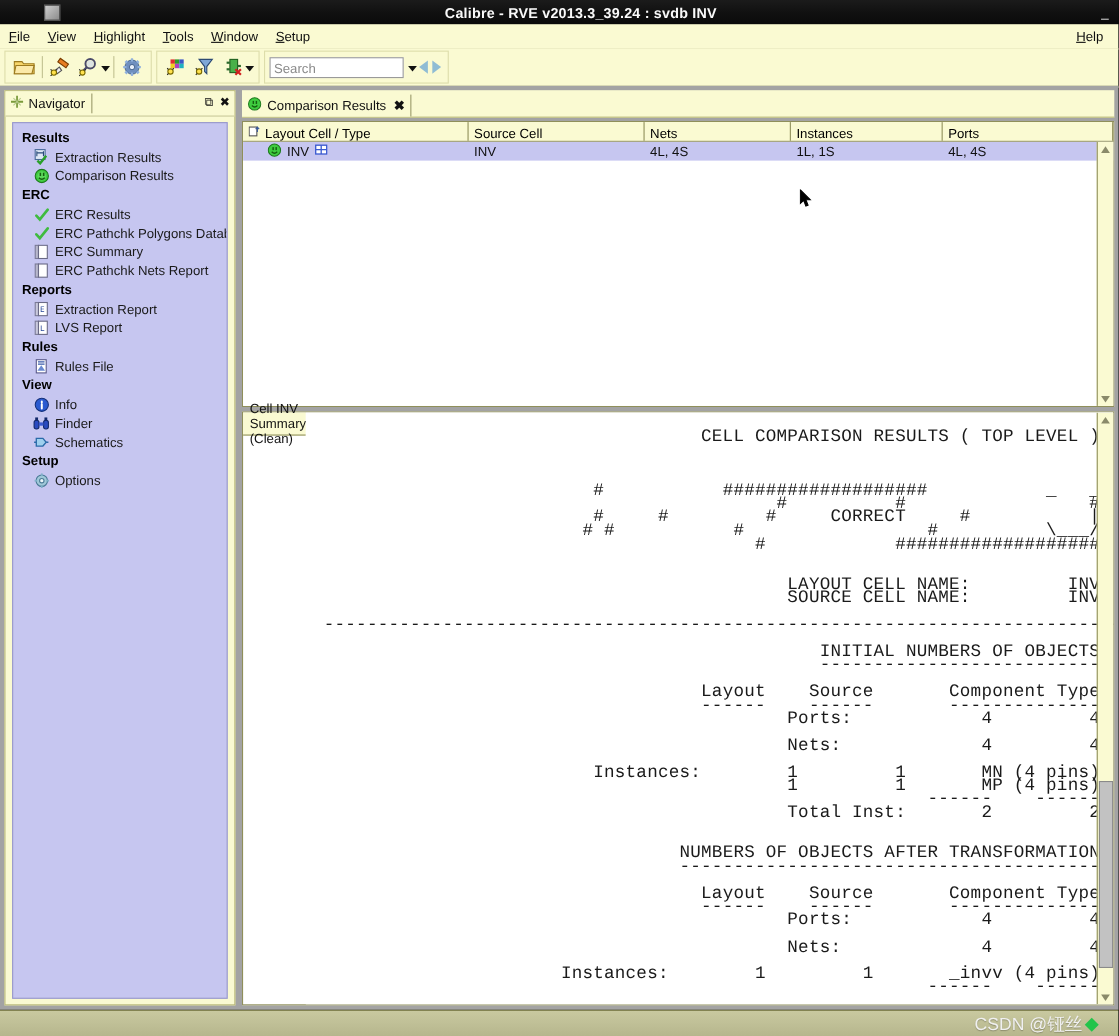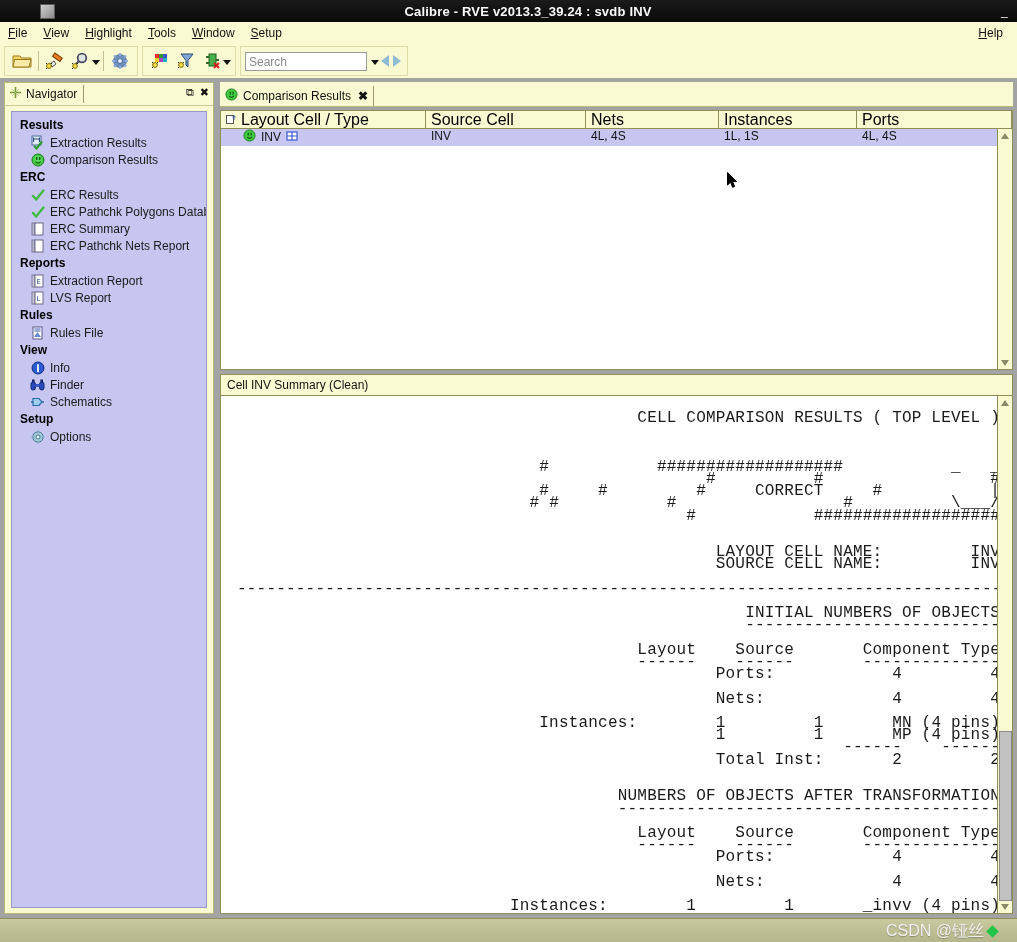--- a/index.html
+++ b/index.html
@@ -239,37 +239,37 @@
     flex-direction: column;
   }
   .colhdr {
     display: flex;
     height: 17px;
     background: #fafad2;
     border-bottom: 1px solid #8f8f5a;
     flex: 0 0 17px;
   }
   .colhdr .cell {
-    font-size: 16px;
+    font-size: 12px;
     color: #000;
     padding-left: 5px;
     border-right: 1px solid #8f8f5a;
     box-sizing: border-box;
     display: flex;
-    align-items: flex-start;
+    align-items: flex-end;
     gap: 4px;
     overflow: hidden;
     white-space: nowrap;
   }
   .gridbody { flex: 1; background: #ffffff; position: relative; }
   .gridrow {
     display: flex;
     height: 17px;
     background: #c6c6f0;
-    align-items: flex-start;
+    align-items: center;
   }
   .gridrow .cell {
     font-size: 12px;
     color: #111;
     padding-left: 5px;
     box-sizing: border-box;
     display: flex;
     align-items: center;
     gap: 5px;
     white-space: nowrap;
@@ -278,21 +278,21 @@
 
   
   #reportPanel {
     position: absolute;
     left: 0; top: 292px;
     width: 793px; height: 540px;
     border: 1px solid #8f8f5a;
     background: #ffffff;
     box-sizing: border-box;
     display: flex;
-    flex-direction: column;
+    flex-direction: row;
   }
   #reportHdr {
     height: 20px;
     flex: 0 0 20px;
     background: #fafad2;
     border-bottom: 1px solid #8f8f5a;
     font-size: 12px;
     color: #111;
     display: flex;
     align-items: center;

